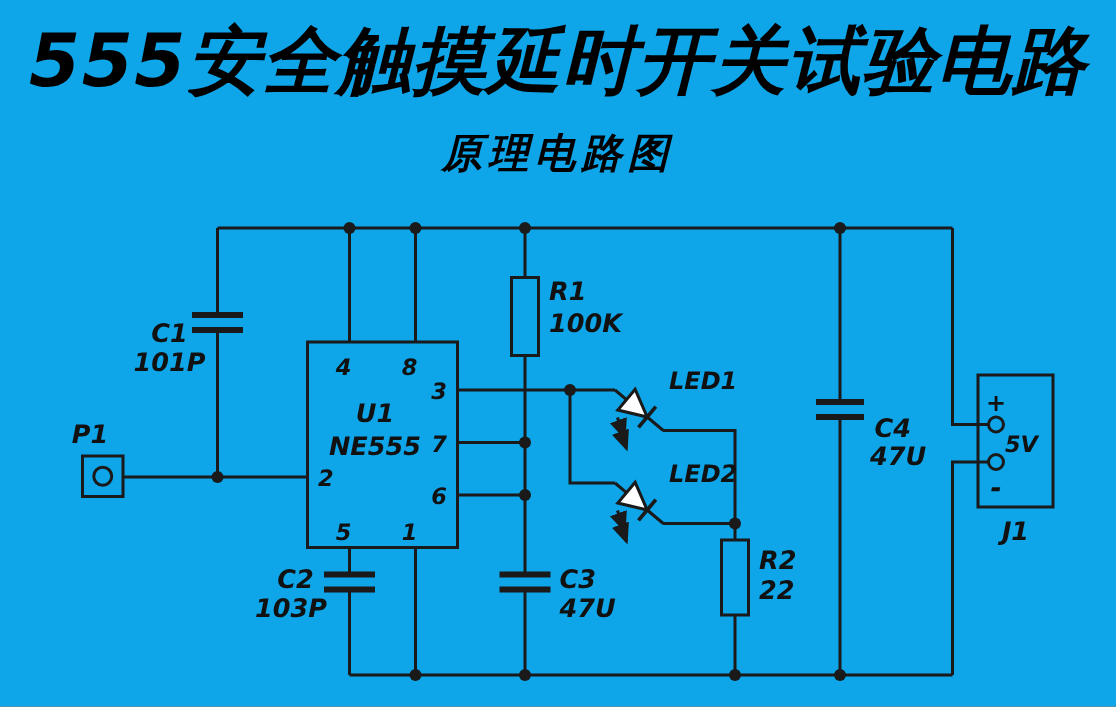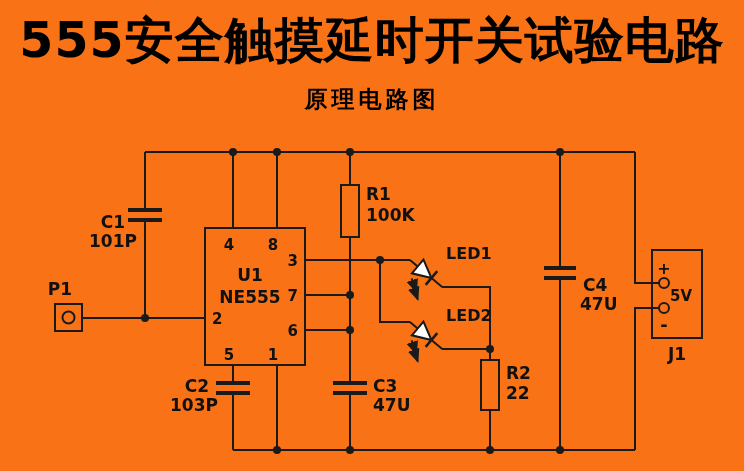--- a/index.html
+++ b/index.html
@@ -1,26 +1,26 @@
 <!DOCTYPE html>
 <html><head>
 <meta charset="utf-8">
 <style>
   html,body{margin:0;padding:0;background:#888;}
   .screen{
-    position:relative;width:744px;height:471px;background:#f97316;
-    font-family:"DejaVu Sans",sans-serif;overflow:hidden;
+    position:relative;width:744px;height:471px;background:#0ea5e9;
+    font-family:"DejaVu Sans",sans-serif;overflow:hidden;font-style:italic;
   }
   .title{
     position:absolute;top:8px;left:0;width:744px;text-align:center;
     font-size:49px;font-weight:bold;color:#000;letter-spacing:1px;white-space:nowrap;
   }
   .subtitle{
     position:absolute;top:84px;left:0;width:744px;text-align:center;
-    font-size:23px;font-weight:bold;color:#000;letter-spacing:4px;
+    font-size:27px;font-weight:bold;color:#000;letter-spacing:4px;
   }
   svg{position:absolute;top:0;left:0;}
   text{fill:#111;font-family:"DejaVu Sans",sans-serif;font-weight:bold;}
   .t18{font-size:18px;}
   .t17{font-size:17px;}
   .t16{font-size:16px;}
   .t15{font-size:15px;}
   .w{stroke:#1a1a1a;stroke-width:2;fill:none;}
 </style>
 </head>

